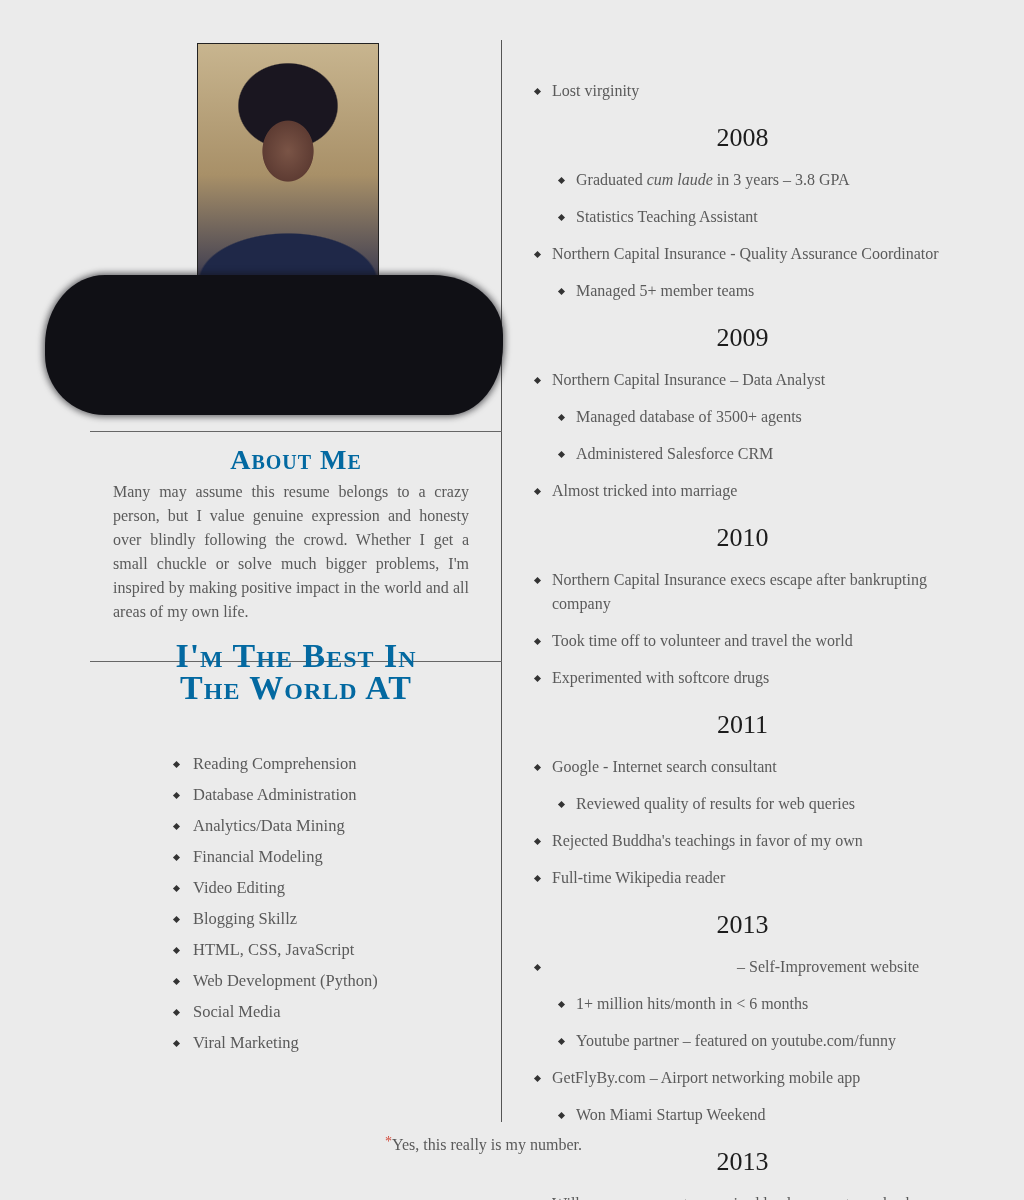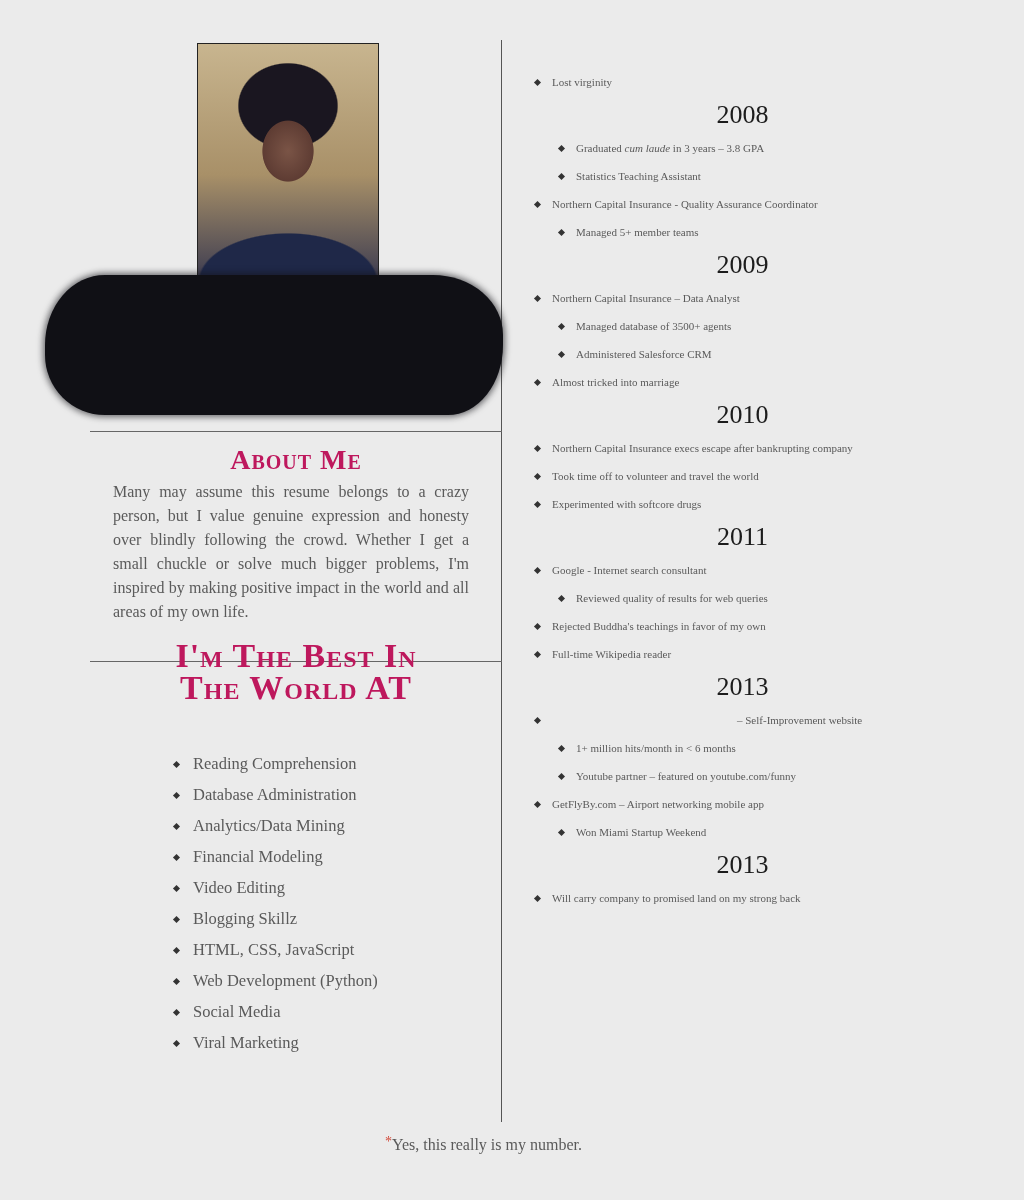--- a/index.html
+++ b/index.html
@@ -23,44 +23,44 @@
       position: absolute; left: 45px; top: 275px; width: 458px; height: 140px;
       background: #101015; border-radius: 60px 70px 55px 60px / 70px 60px 70px 60px;
       box-shadow: 0 0 6px 2px rgba(20,20,25,0.6);
     }
     .hr-left { position: absolute; left: 90px; width: 412px; height: 1px; background: #666; }
     .hr-1 { top: 431px; }
     .hr-2 { top: 661px; }
 
     .section-title {
       position: absolute; left: 90px; width: 412px; text-align: center;
-      font-variant: small-caps; font-weight: bold; color: #be185d; letter-spacing: 1px;
+      font-variant: small-caps; font-weight: bold; color: #0369a1; letter-spacing: 1px;
       font-family: "Liberation Serif", "DejaVu Serif", serif;
     }
     .about-title { top: 444px; font-size: 28px; }
     .best-title { top: 640px; font-size: 34px; line-height: 32px; padding: 0 60px; }
 
     .about-text {
       position: absolute; left: 113px; top: 480px; width: 356px;
       font-size: 16px; line-height: 24px; text-align: justify; color: #5a5a5a;
     }
 
     .skills { position: absolute; left: 174px; top: 748px; list-style: none; font-family: Liberation Serif, serif; }
     .skills li { font-size: 16.5px; line-height: 31px; color: #5a5a5a; position: relative; padding-left: 19px; white-space: nowrap; }
     .bullet::before { content: ""; position: absolute; left: 0; top: 50%; width: 5px; height: 5px; margin-top: -2px; background: #333; transform: rotate(45deg); }
 
     
     .timeline { position: absolute; left: 535px; top: 66px; width: 440px; }
     .year {
       text-align: center; font-size: 26px; color: #1c1c1c; font-weight: normal;
-      width: 415px; line-height: 34px; margin-top: 4px;
+      width: 415px; line-height: 34px; margin-top: 18px;
       font-family: "Liberation Serif", "DejaVu Serif", serif;
     }
     .year:first-child { margin-top: 0; }
-    .item { position: relative; padding-left: 17px; font-size: 11px; line-height: 24px; color: #5a5a5a; margin-top: 4px; }
+    .item { position: relative; padding-left: 17px; font-size: 16px; line-height: 24px; color: #5a5a5a; margin-top: 13px; }
     .item.sub { margin-left: 24px; padding-left: 17px; }
     .item::before { content: ""; position: absolute; left: 0; top: 10px; width: 5px; height: 5px; background: #333; transform: rotate(45deg); }
     .item .em { font-style: italic; }
     .blank-gap { display: inline-block; width: 185px; }
 
     .footnote { position: absolute; left: 385px; top: 1136px; font-size: 16px; color: #5a5a5a; }
     .footnote .star { color: #d24a3a; font-size: 14px; vertical-align: top; position: relative; top: -2px; }
   </style>
 </head>
 <body>

